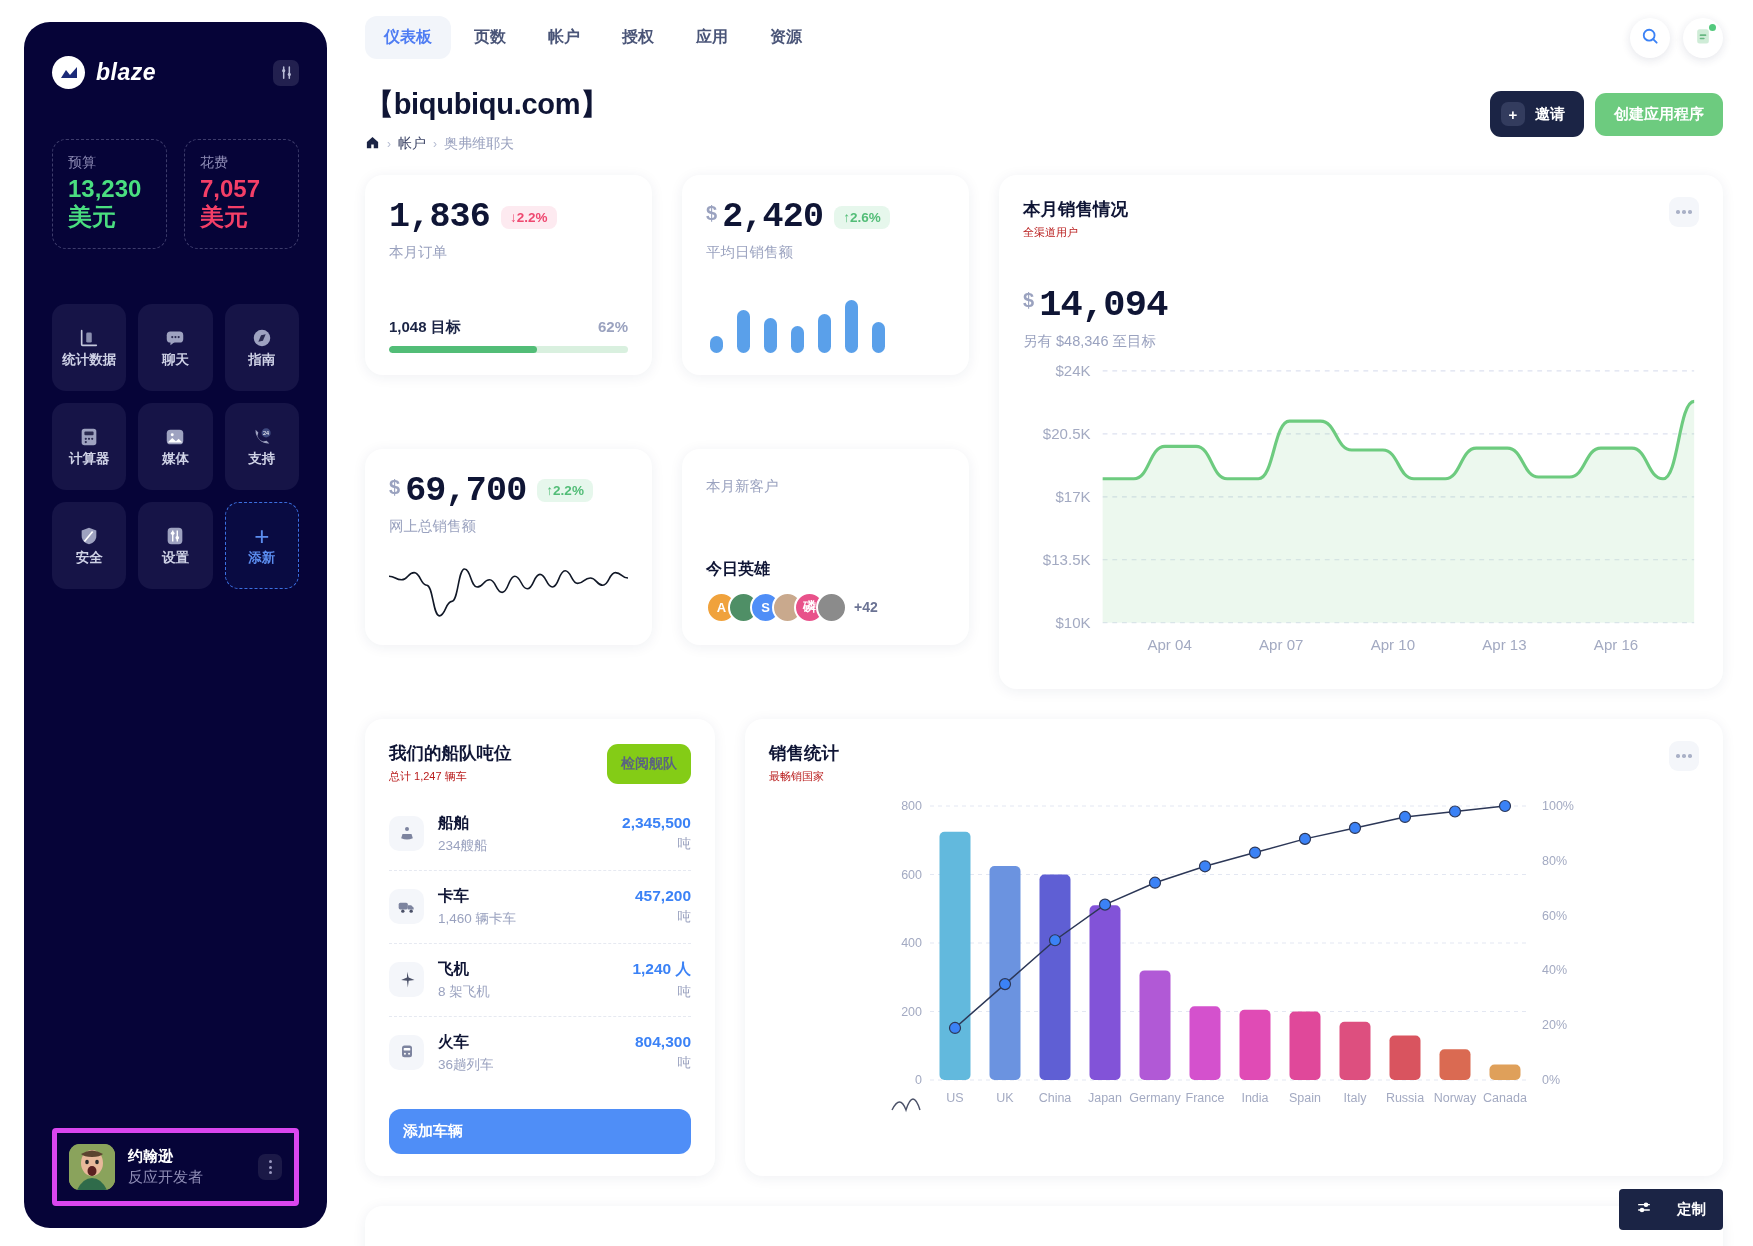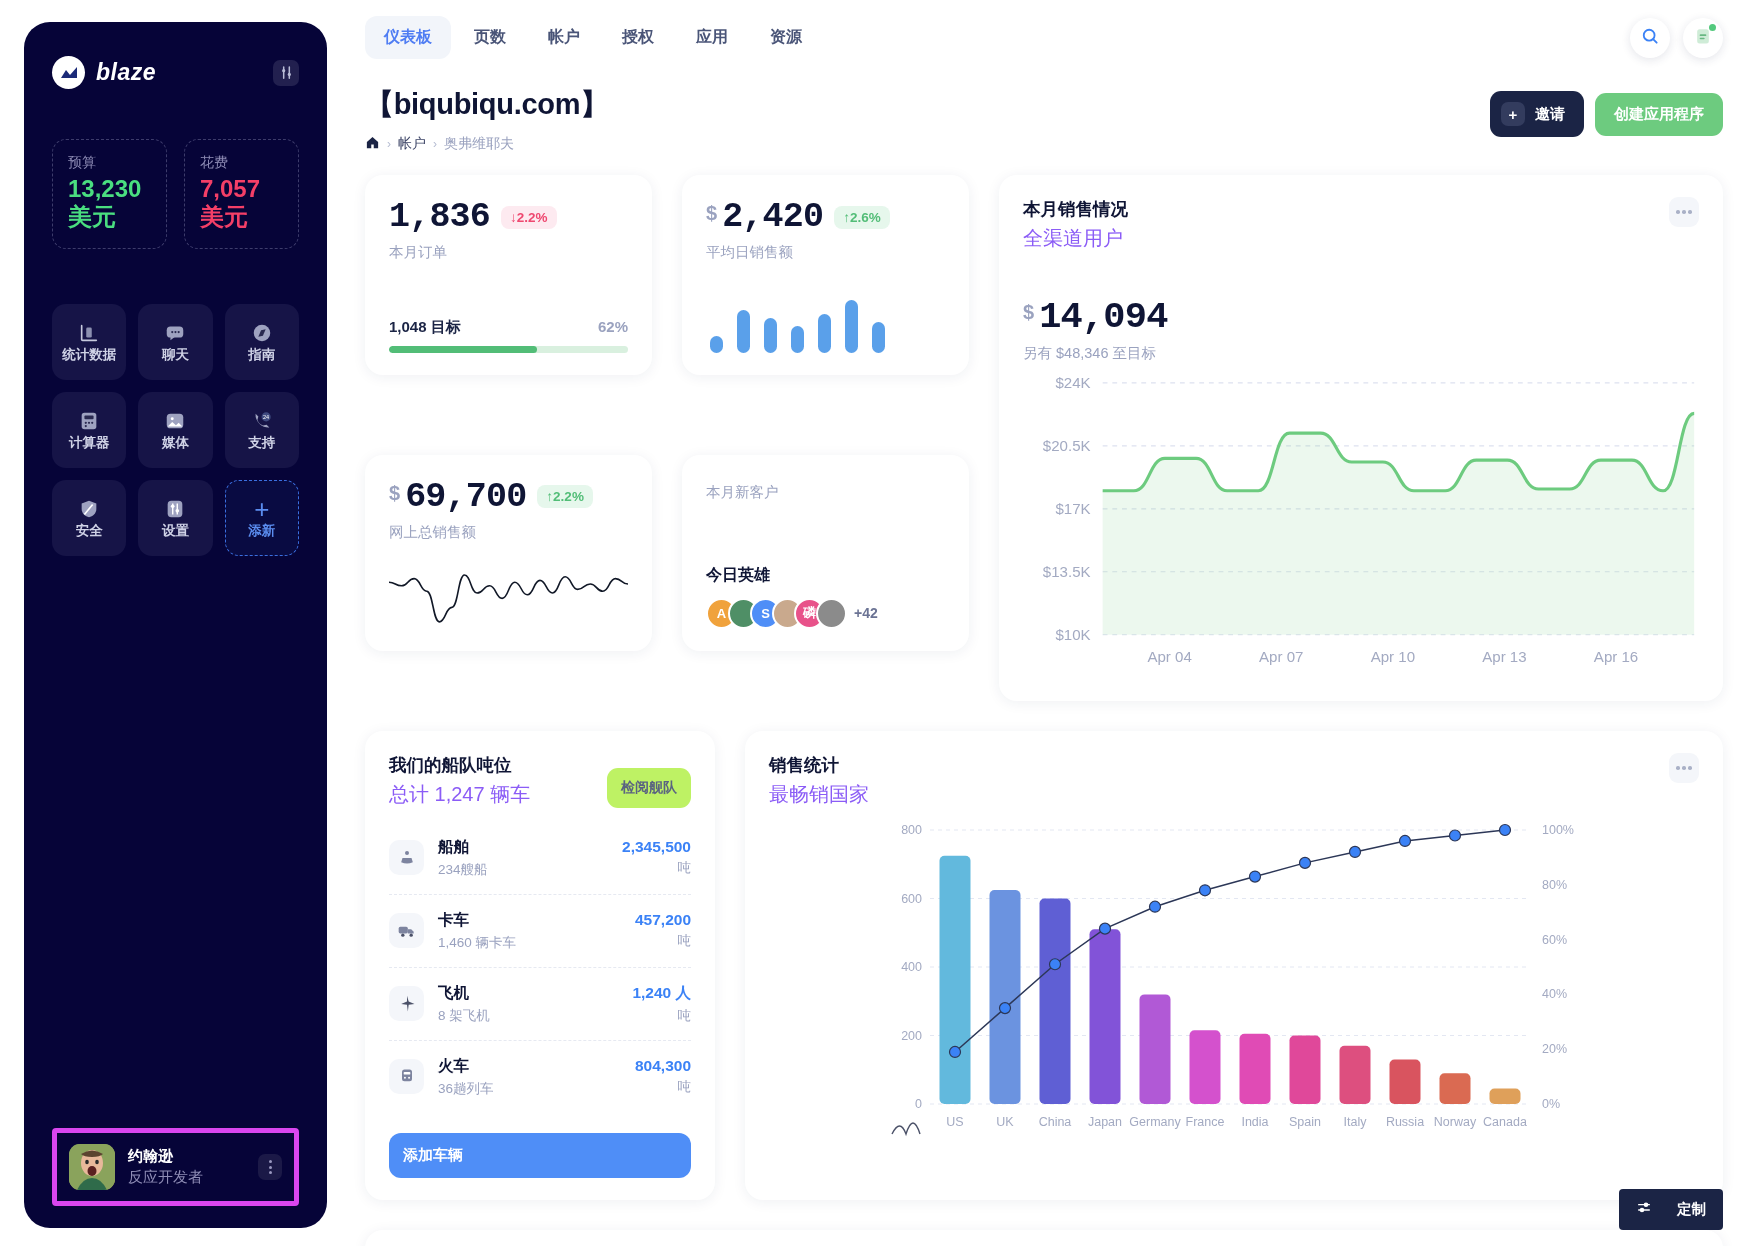--- a/index.html
+++ b/index.html
@@ -55,21 +55,21 @@
   .budget-value.green { color: #4ade80; }
   .budget-value.red { color: #f43f67; }
 
   .nav-grid {
     margin-top: 55px;
     display: grid;
     grid-template-columns: repeat(3, 1fr);
     gap: 12px;
   }
   .nav-tile {
-    background: #161447; border-radius: 14px; height: 76px;
+    background: #161447; border-radius: 14px; height: 87px;
     display: flex; flex-direction: column; align-items: center; justify-content: center;
     gap: 0;
     text-align: right;
   }
   .nav-tile.add {
     background: #1f3a8a22; border: 1px dashed #3b6fe0;
     color: #5b8def;
   }
   .nav-tile-label { color: #cfd2e6; font-size: 13.5px; font-weight: 600; }
   .nav-tile.add .nav-tile-label { color: #5b8def; }
@@ -160,41 +160,41 @@
   .goal-pct { color: #9aa2bf; font-weight: 600; }
   .progress { height: 7px; border-radius: 4px; background: #d9f0df; margin-top: 9px; overflow: hidden; }
   .progress-fill { height: 100%; background: #52bd77; border-radius: 4px; }
 
   .minibars { display: flex; align-items: flex-end; gap: 14px; height: 58px; margin-top: auto; padding-left: 4px;}
   .minibar { width: 13px; background: #5aa0ea; border-radius: 7px; }
 
   .card.tall { grid-row: span 2; display: flex; flex-direction: column; }
   .card-head { display: flex; align-items: flex-start; }
   .card-title { font-size: 17.5px; font-weight: 700; color: #0f1535; }
-  .card-sub { color: #8b5cf6; font-size: 20px; margin-top: 4px; }
+  .card-sub { color: #b91c1c; font-size: 11px; margin-top: 4px; }
   .dots-btn {
     margin-left: auto; width: 30px; height: 30px; border-radius: 9px;
     background: #f4f6fa; display: flex; align-items: center; justify-content: center; gap: 2.5px;
   }
   .dots-btn .d { width: 3.5px; height: 3.5px; border-radius: 50%; background: #aab1c7; }
 
   .heroes-title { font-weight: 700; font-size: 16px; color: #0f1535; }
   .avatars { display: flex; align-items: center; margin-top: 12px; }
   .av {
     width: 31px; height: 31px; border-radius: 50%; border: 2.5px solid #ffffff;
     margin-left: -9px; display: flex; align-items: center; justify-content: center;
     color: #fff; font-size: 13px; font-weight: 700;
   }
   .av:first-child { margin-left: 0; }
   .av-more { margin-left: 7px; font-size: 14px; color: #6b7394; font-weight: 600; }
 
   .bottom-row { margin-top: 30px; display: grid; grid-template-columns: 350px 1fr; gap: 30px; }
   .fleet-head { display: flex; align-items: flex-end; }
   .btn-ghost {
-    margin-left: auto; background: #bef264; color: #5a6381; border-radius: 11px;
+    margin-left: auto; background: #84cc16; color: #5a6381; border-radius: 11px;
     padding: 11px 14px; font-size: 14px; font-weight: 600;
   }
   .fleet-row { display: flex; align-items: center; gap: 14px; padding: 15px 0; border-top: 1px dashed #e6e9f1; }
   .fleet-row:first-of-type { border-top: none; }
   .fleet-ico {
     width: 35px; height: 35px; border-radius: 10px; background: #f4f6fa;
     display: flex; align-items: center; justify-content: center; flex-shrink: 0;
   }
   .fleet-name { font-size: 15.5px; font-weight: 700; color: #0f1535; }
   .fleet-meta { font-size: 13.5px; color: #9aa2bf; margin-top: 3px; }

